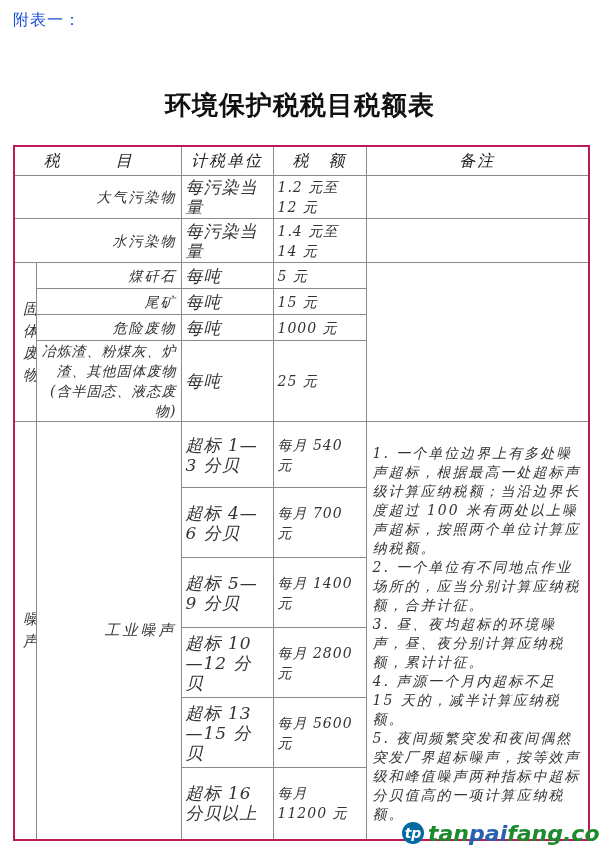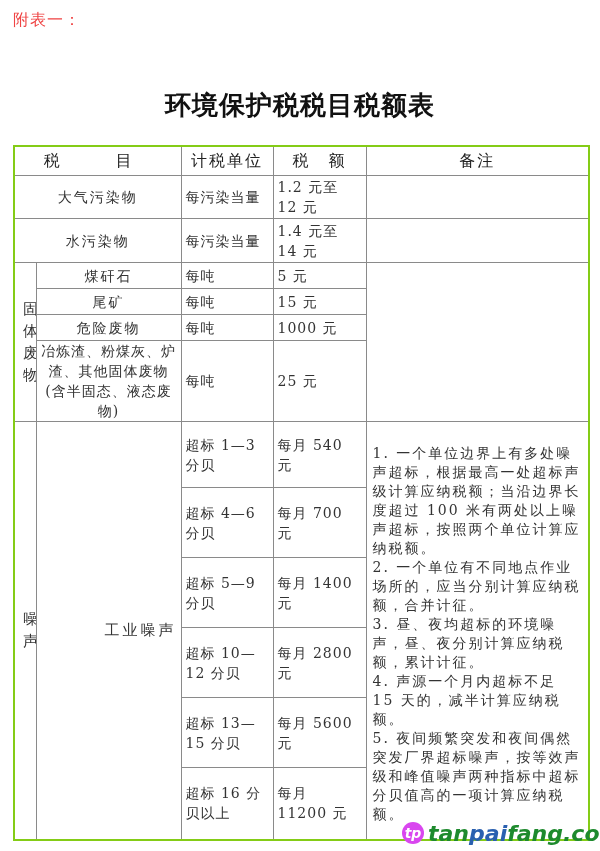--- a/index.html
+++ b/index.html
@@ -4,55 +4,55 @@
   <style>
     html, body { margin: 0; padding: 0; background: #ffffff; }
     body {
       width: 600px; height: 851px; position: relative; overflow: hidden;
       font-family: "DejaVu Serif", "Liberation Serif", serif;
       color: #2a2a2a;
     }
     .annex {
       position: absolute; left: 13px; top: 10px;
       font-family: "DejaVu Sans", "Liberation Sans", sans-serif;
-      font-size: 16px; color: #ef4444; letter-spacing: 1px; text-align: right;
+      font-size: 16px; color: #1d4ed8; letter-spacing: 1px; text-align: right;
     }
     .title {
       position: absolute; left: 0; width: 600px; top: 88px; text-align: center;
       font-family: "DejaVu Serif", "Liberation Serif", serif;
       font-weight: bold; font-size: 26px; color: #111; letter-spacing: 1px;
     }
     table.tax {
       position: absolute; left: 13px; top: 145px; width: 575px;
       border-collapse: collapse; table-layout: fixed;
-      border: 2px solid #84cc16;
-      font-size: 14px; line-height: 20px; color: #333;
+      border: 2px solid #be185d;
+      font-size: 14px; line-height: 20px; color: #333; font-style: italic;
     }
     table.tax td, table.tax th {
       border: 1px solid #8a8a8a; padding: 0 4px; vertical-align: middle;
       overflow: hidden;
     }
     table.tax th {
       font-family: "DejaVu Sans", "Liberation Sans", sans-serif;
       font-weight: normal; font-size: 16px; color: #222; letter-spacing: 2px;
       height: 28px; text-align: center;
     }
     .c-cat { width: 14px; text-align: center; padding: 0 8px !important; line-height: 22px; font-size: 15px; }
-    .c-item { text-align: center; letter-spacing: 2px; }
-    .c-unit { letter-spacing: 1px; font-size: 14px; margin-left: 26px; }
+    .c-item { text-align: right; letter-spacing: 2px; }
+    .c-unit { letter-spacing: 1px; font-size: 17px; margin-left: 26px; }
     .c-amt { letter-spacing: 1px; margin-left: 24px; }
     .c-remark { font-size: 14px; line-height: 19px; letter-spacing: 2px; padding: 0 6px !important; vertical-align: top; padding-top: 8px !important; }
     .sp { letter-spacing: 20px; }
     .noise-main { text-align: right; letter-spacing: 3px; font-size: 15px; }
     .watermark {
       position: absolute; left: 402px; top: 819px; height: 28px;
       display: flex; align-items: center; gap: 4px;
     }
     .wm-logo {
-      width: 22px; height: 22px; border-radius: 50%; background: #d946ef;
+      width: 22px; height: 22px; border-radius: 50%; background: #0369a1;
       color: #fff; font-family: "DejaVu Sans", sans-serif; font-weight: bold; font-size: 14px;
       display: flex; align-items: center; justify-content: center; font-style: italic;
     }
     .wm-text {
       font-family: "DejaVu Sans", "Liberation Sans", sans-serif;
       font-weight: bold; font-style: italic; font-size: 22px; letter-spacing: 0px;
     }
     .wm-a { color: #1e8a2e; }
     .wm-b { color: #2a60b0; }
   </style>

